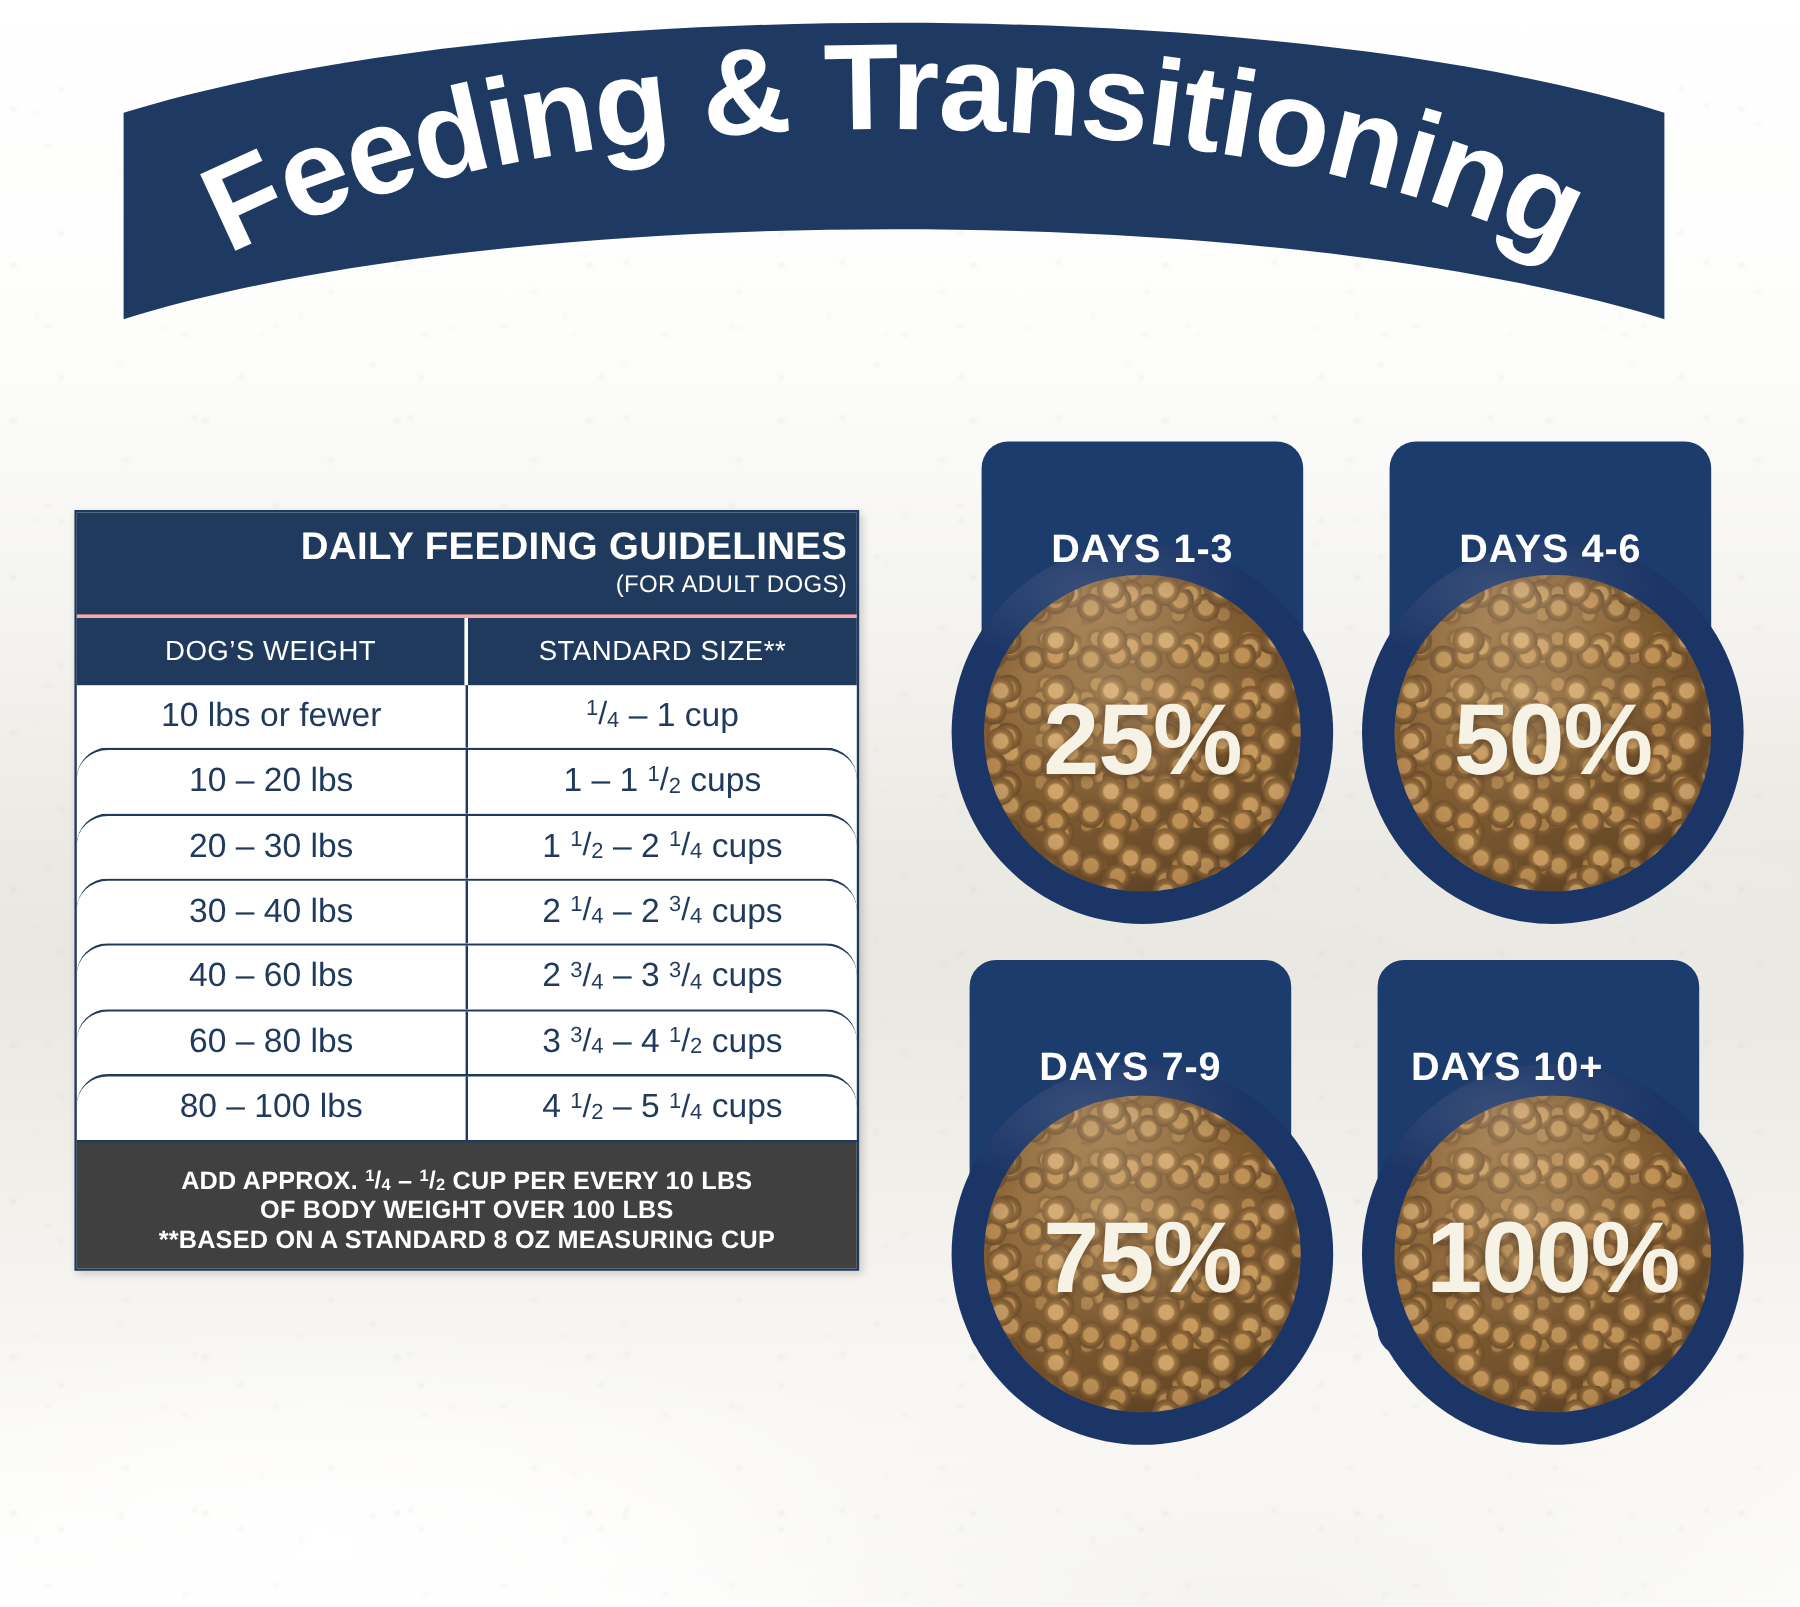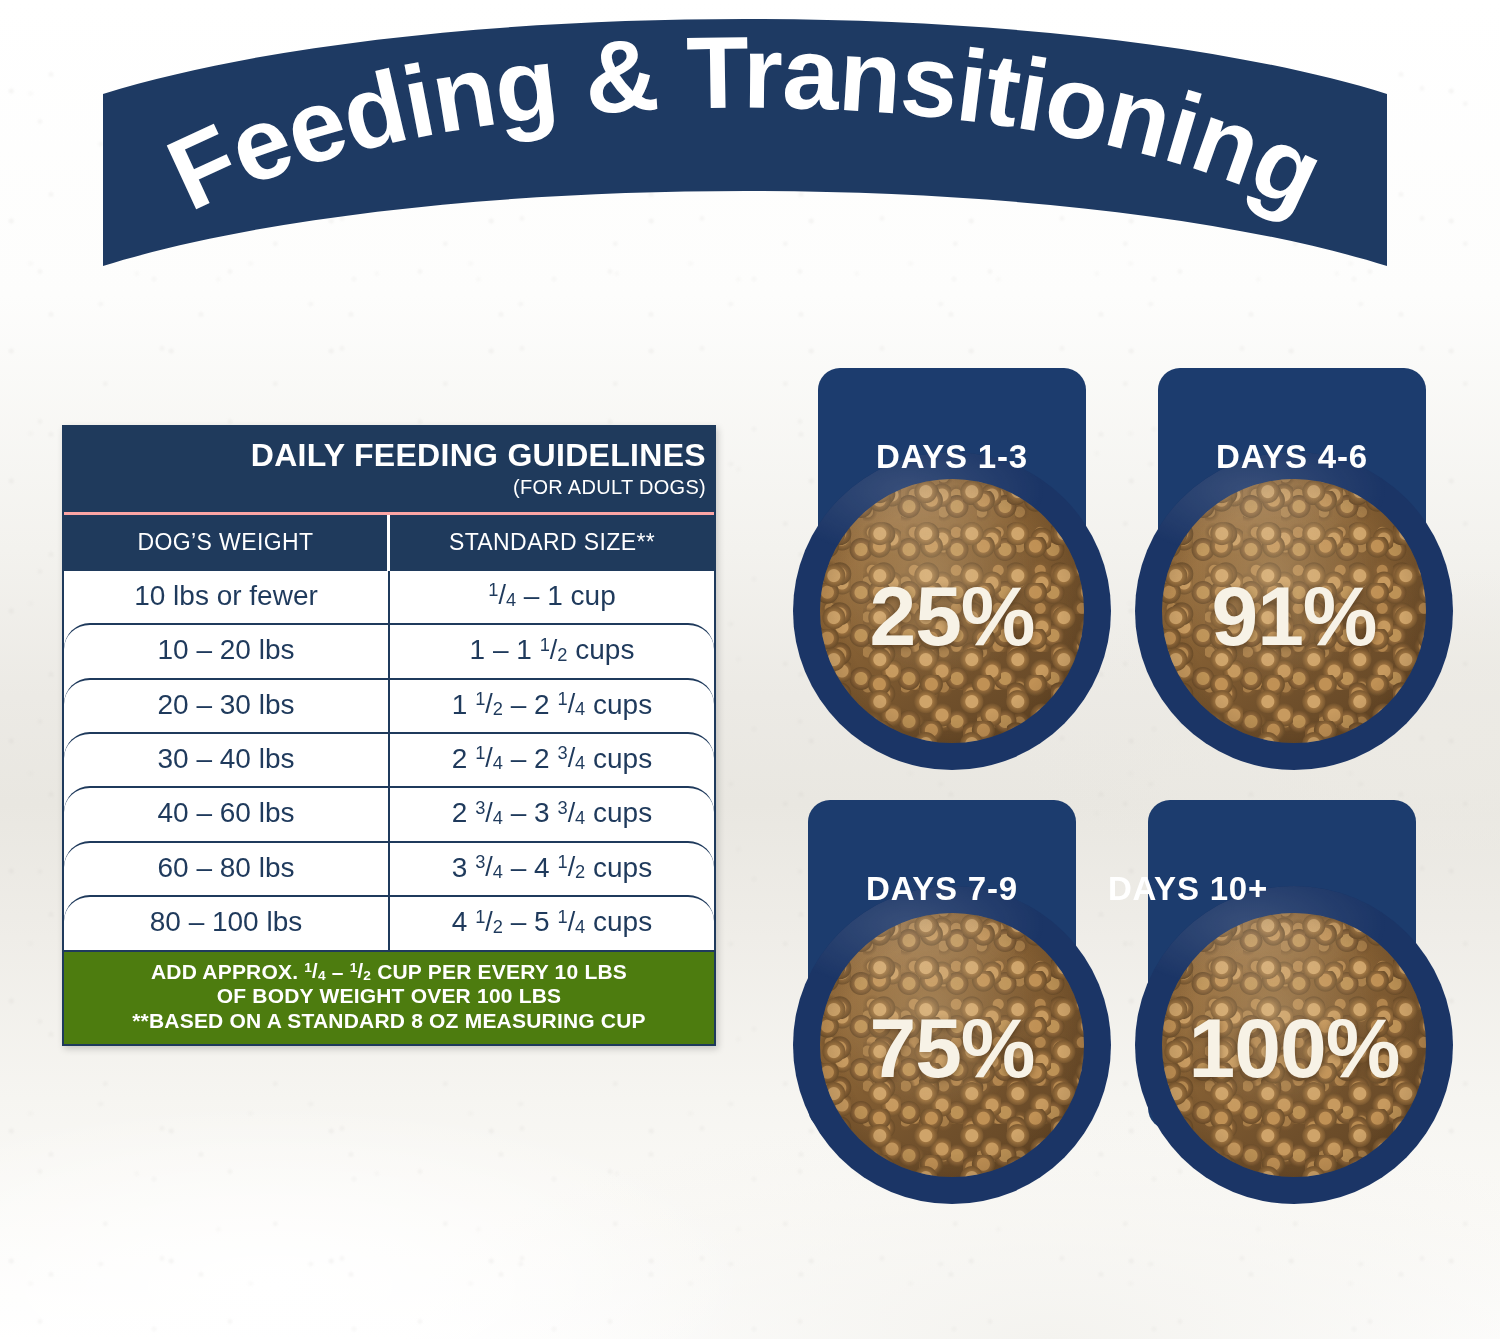--- a/index.html
+++ b/index.html
@@ -142,24 +142,24 @@
     display: inline-block;
     font-size: .96em;
     line-height: 1;
     position: relative;
     top: -1px;
   }
   .frac sup { font-size: .68em; vertical-align: .42em; }
   .frac sub { font-size: .68em; vertical-align: -.12em; }
 
   .tbl-foot {
-    background: #4d7c0f;
+    background: #404040;
     color: #ffffff;
     text-align: center;
-    padding: 8px 6px 10px;
+    padding: 21px 6px 10px;
     border-top: 2px solid #1f3a5c;
   }
   .tbl-foot .fline {
     font-size: 21px;
     font-weight: bold;
     letter-spacing: .2px;
     line-height: 1.18;
     white-space: nowrap;
   }
 
@@ -315,37 +315,37 @@
     </div>
     <div class="tcard">
       <div class="tcard-rect" style="left: 1158px; top: 368px; width: 268px; height: 330px;"></div>
       <div class="tcard-circle" style="left: 1135px; top: 452px; width: 318px; height: 318px;">
         <div class="kibble" style="left: 27px; top: 27px; width: 264px; height: 264px;">
           <div class="kibble-shade"></div>
         </div>
         <div class="circle-gloss"></div>
       </div>
       <div class="tcard-label" style="left: 1158px; width: 268px; top: 396px;">DAYS 4-6</div>
-      <div class="tcard-pct" style="left: 1135px; width: 318px; top: 568px; font-size: 84px;">91%</div>
+      <div class="tcard-pct" style="left: 1135px; width: 318px; top: 568px; font-size: 84px;">50%</div>
     </div>
     <div class="tcard">
       <div class="tcard-rect" style="left: 808px; top: 800px; width: 268px; height: 330px;"></div>
       <div class="tcard-circle" style="left: 793px; top: 886px; width: 318px; height: 318px;">
         <div class="kibble" style="left: 27px; top: 27px; width: 264px; height: 264px;">
           <div class="kibble-shade"></div>
         </div>
         <div class="circle-gloss"></div>
       </div>
       <div class="tcard-label" style="left: 808px; width: 268px; top: 828px;">DAYS 7-9</div>
       <div class="tcard-pct" style="left: 793px; width: 318px; top: 1000px; font-size: 84px; text-align: center;">75%</div>
     </div>
     <div class="tcard">
       <div class="tcard-rect" style="left: 1148px; top: 800px; width: 268px; height: 330px;"></div>
       <div class="tcard-circle" style="left: 1135px; top: 886px; width: 318px; height: 318px;">
         <div class="kibble" style="left: 27px; top: 27px; width: 264px; height: 264px;">
           <div class="kibble-shade"></div>
         </div>
         <div class="circle-gloss"></div>
       </div>
-      <div class="tcard-label" style="left: 1080px; width: 216px; top: 828px;">DAYS 10+</div>
+      <div class="tcard-label" style="left: 1148px; width: 216px; top: 828px;">DAYS 10+</div>
       <div class="tcard-pct" style="left: 1135px; width: 318px; top: 1000px; font-size: 84px;">100%</div>
     </div>
   </div>
 
 </body></html>

